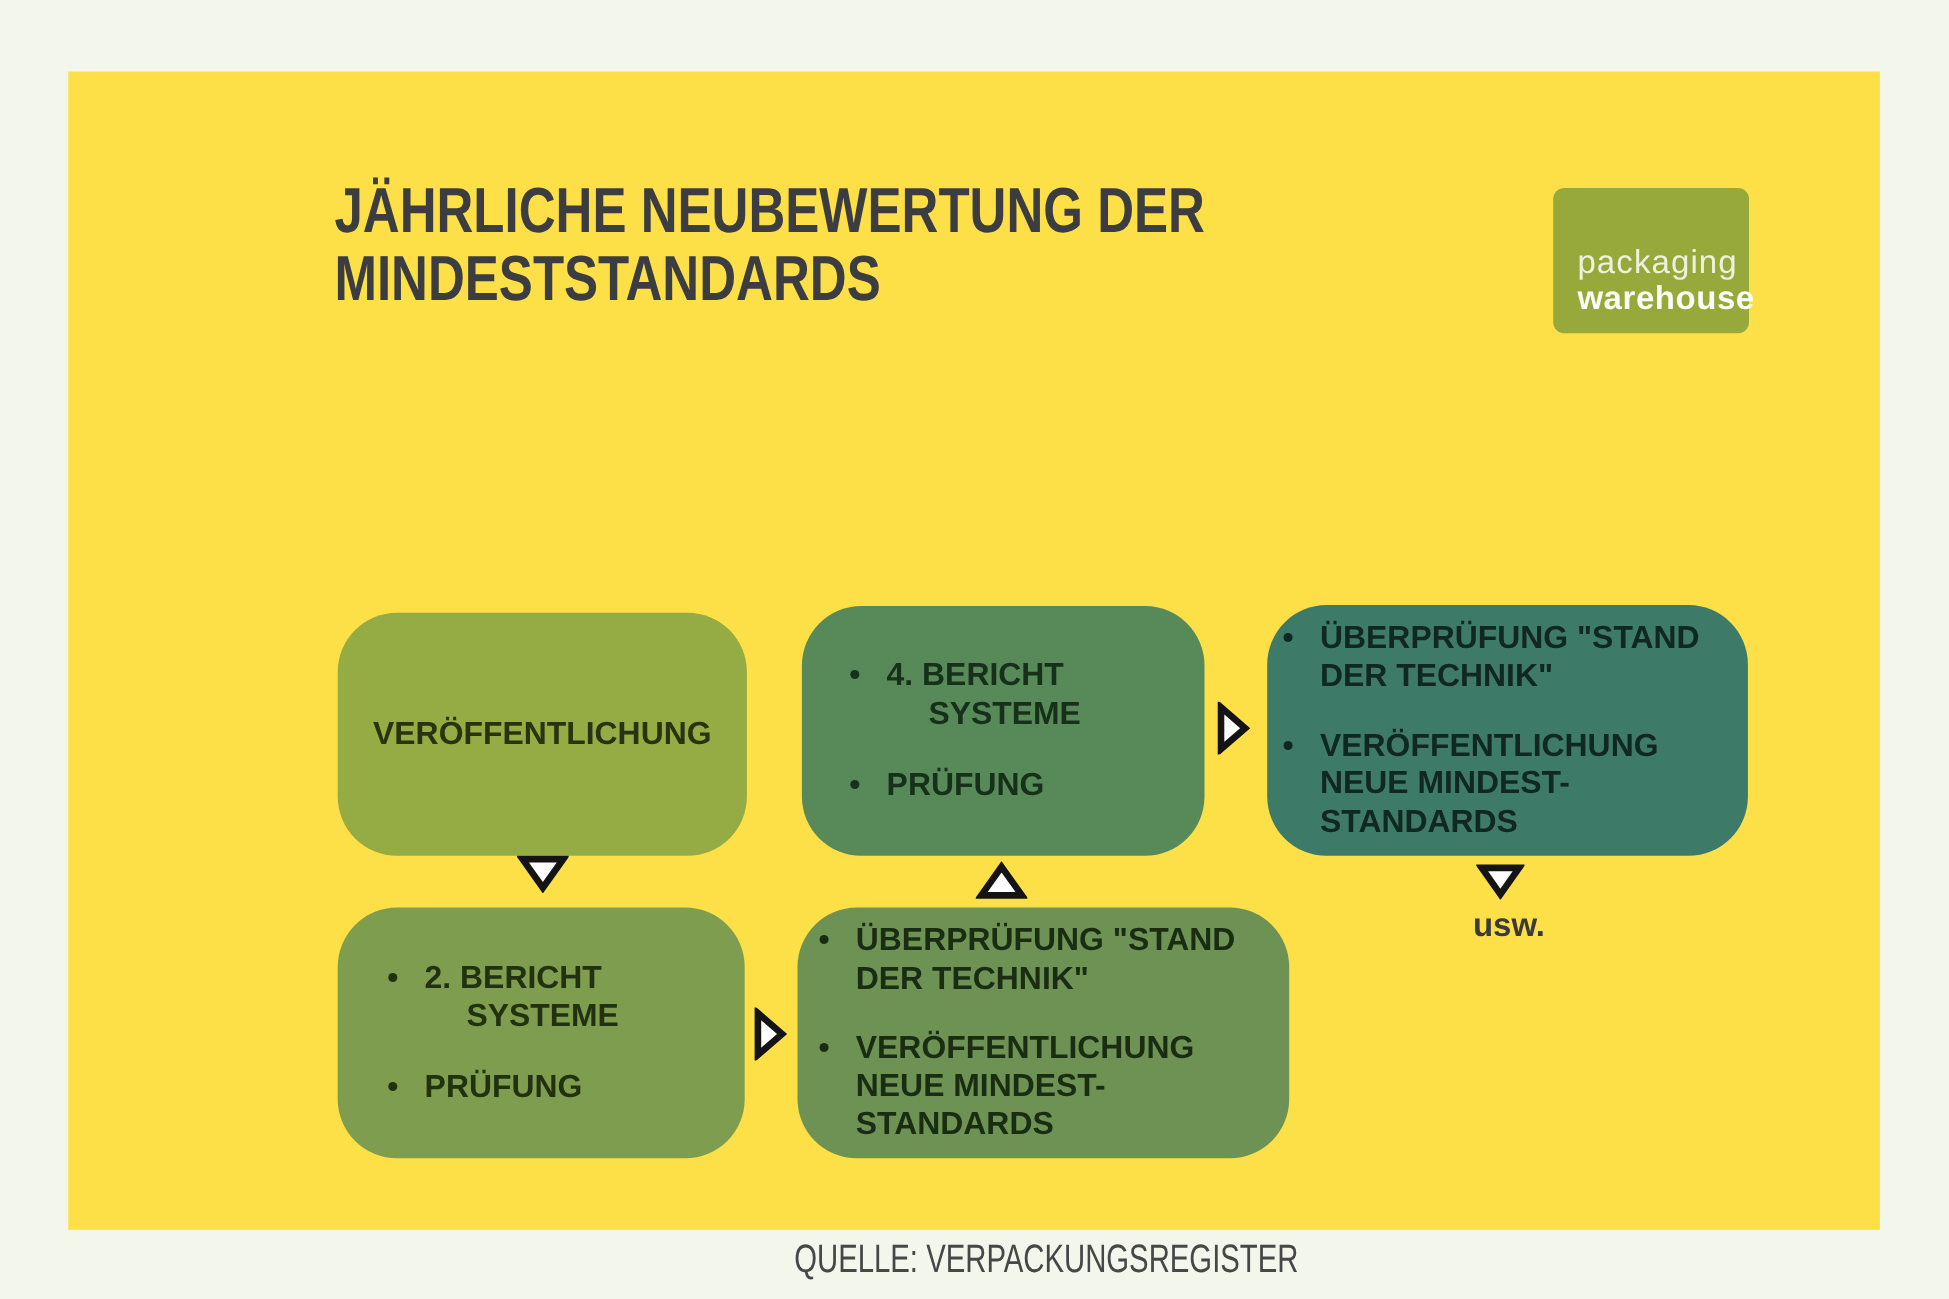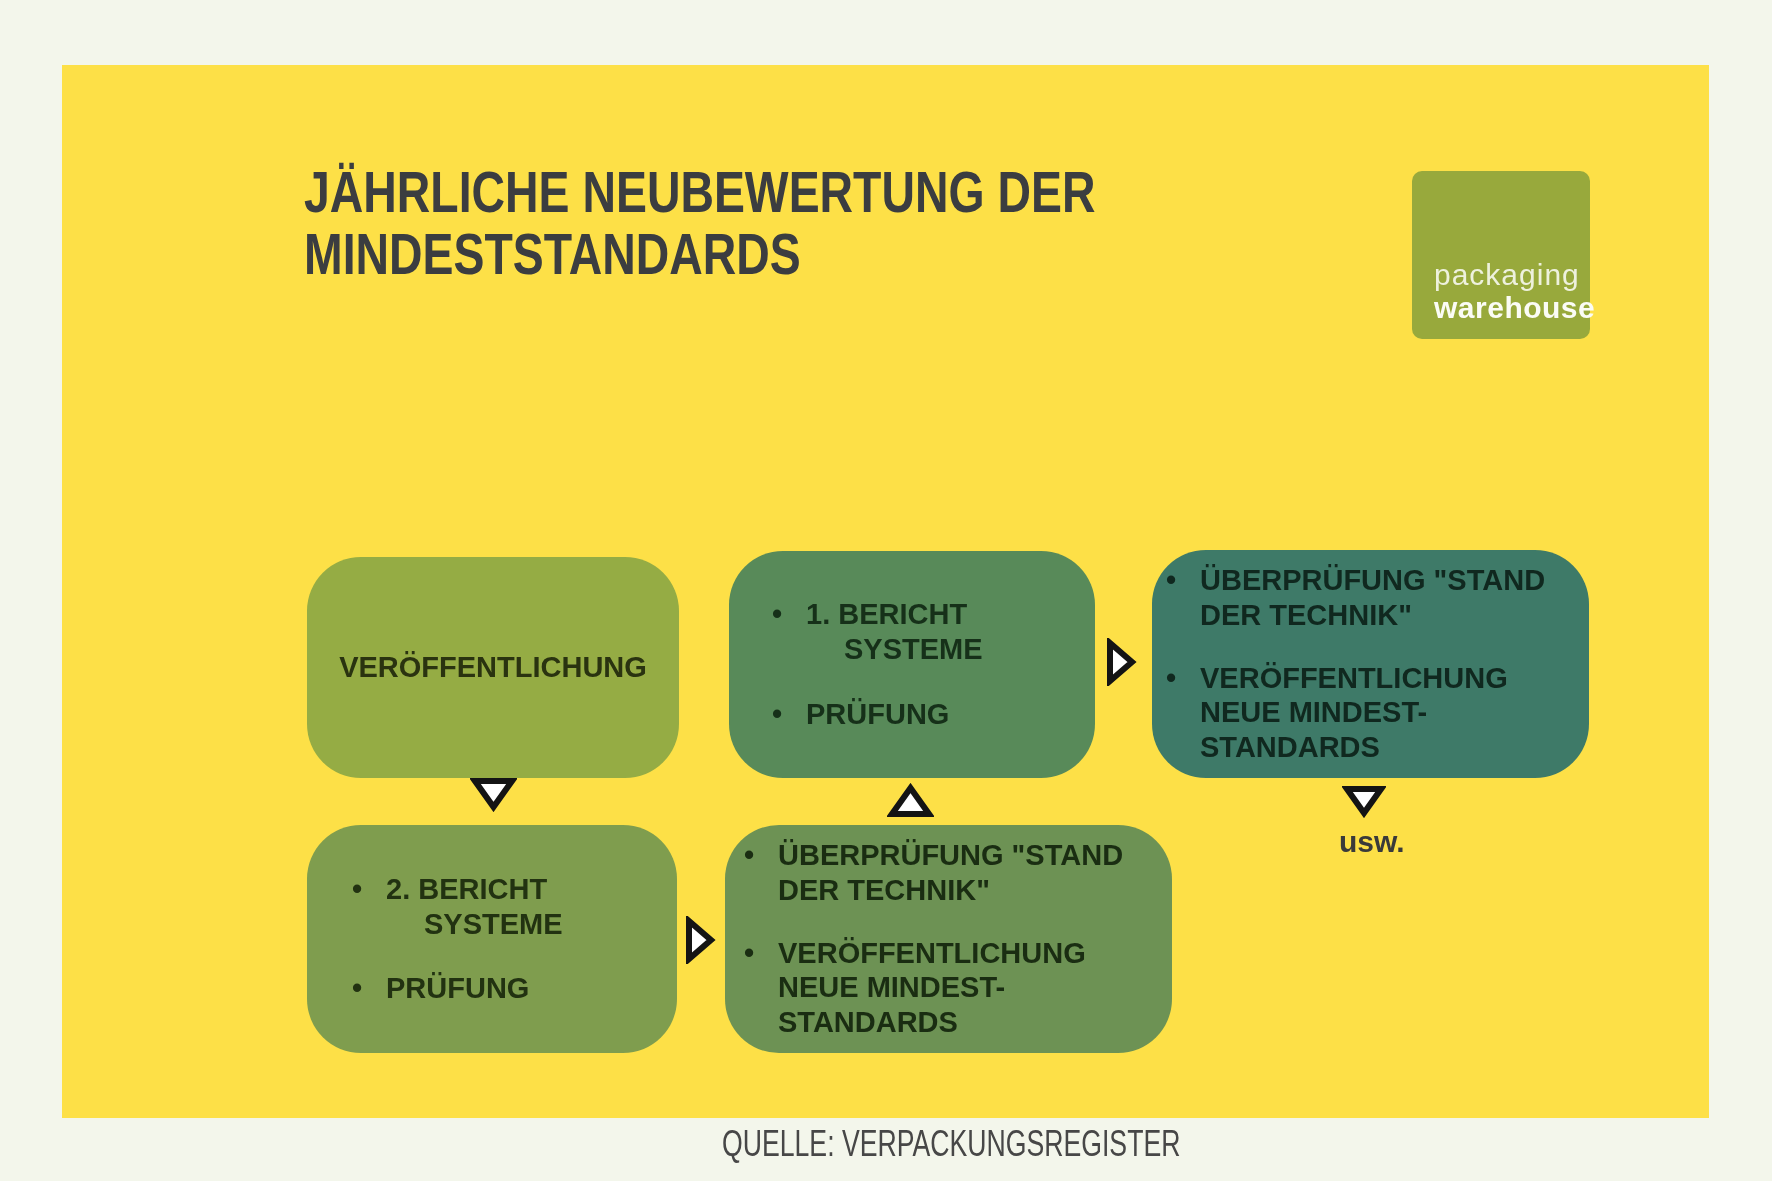--- a/index.html
+++ b/index.html
@@ -17,21 +17,21 @@
   .title-inner{
     width:1080px;font-size:58px;font-weight:700;line-height:1.07;
     color:#3b3d40;transform:scaleX(0.80);transform-origin:left top;
   }
   .subtitle{
     position:absolute;left:242px;top:240px;font-size:34px;font-weight:700;
     color:#3b3d40;white-space:nowrap;
   }
   
   .logo{
-    position:absolute;left:1350px;top:106px;width:178px;height:168px;
+    position:absolute;left:1350px;top:106px;width:178px;height:132px;
     background:#98a93c;border-radius:10px;
     display:flex;flex-direction:column;justify-content:flex-end;
     padding:0 0 14px 22px;box-sizing:border-box;
   }
   .logo-l1{font-size:30px;font-weight:400;color:#eef1dd;letter-spacing:1px;line-height:1.1;}
   .logo-l2{font-size:30px;font-weight:700;color:#fbfcf5;letter-spacing:0.5px;line-height:1.15;}
   
   .box{
     position:absolute;border-radius:54px;box-sizing:border-box;
     display:flex;flex-direction:column;justify-content:center;
@@ -82,21 +82,21 @@
 
   <div class="box box1">
     <div>VERÖFFENTLICHUNG</div>
   </div>
 
   <div class="box box2">
     <div class="bullets">
       <div class="bullet-item">
         <span class="dot">•</span>
         <span class="bullet-text">
-          <span class="bl">1. BERICHT</span>
+          <span class="bl">4. BERICHT</span>
           <span class="bl indent">SYSTEME</span>
         </span>
       </div>
       <div class="bullet-item">
         <span class="dot">•</span>
         <span class="bullet-text">
           <span class="bl">PRÜFUNG</span>
         </span>
       </div>
     </div>

